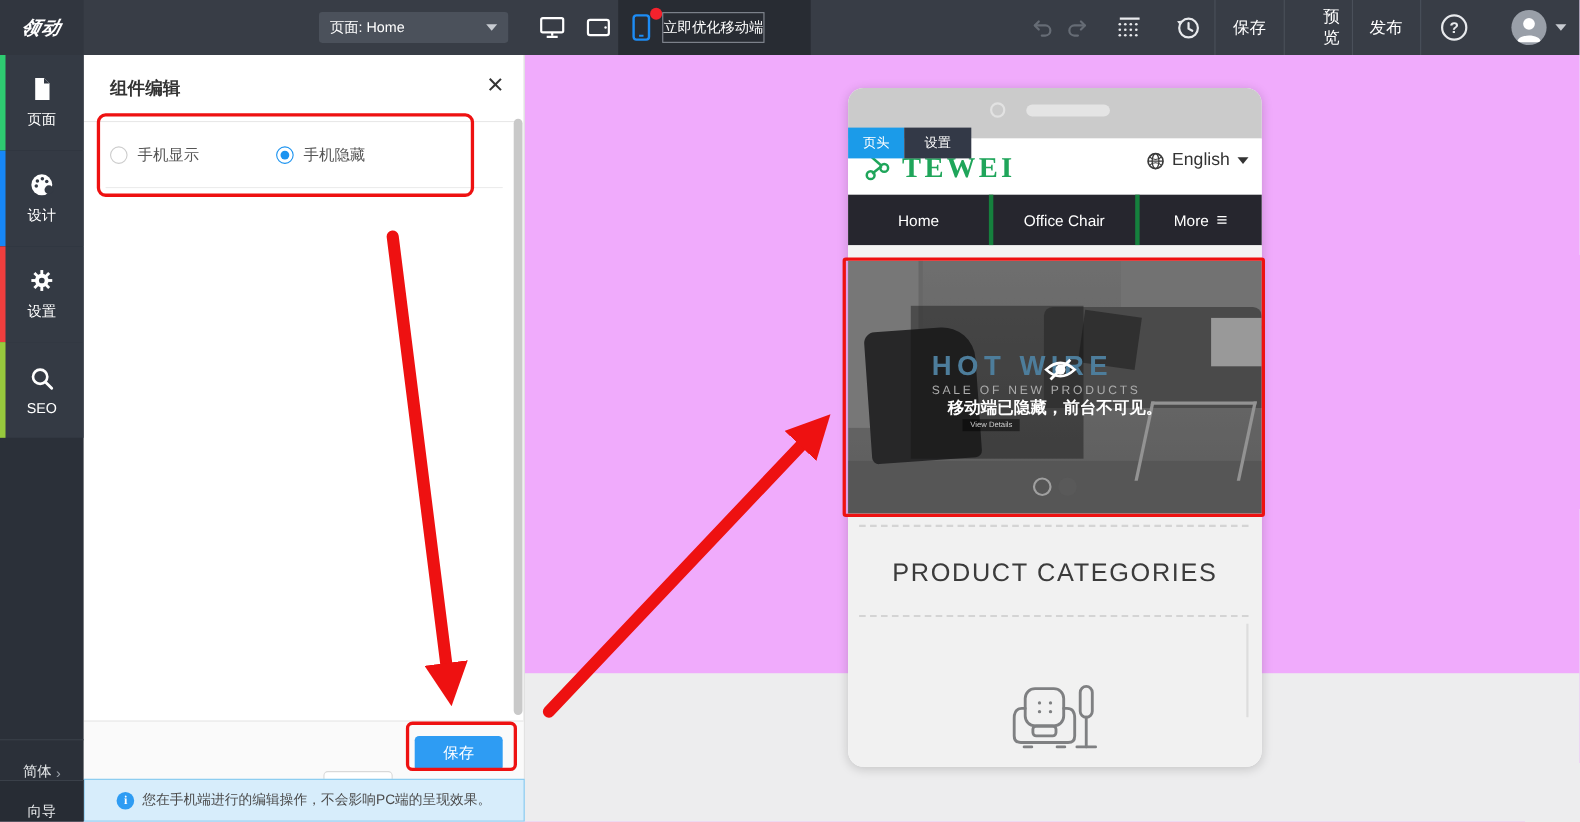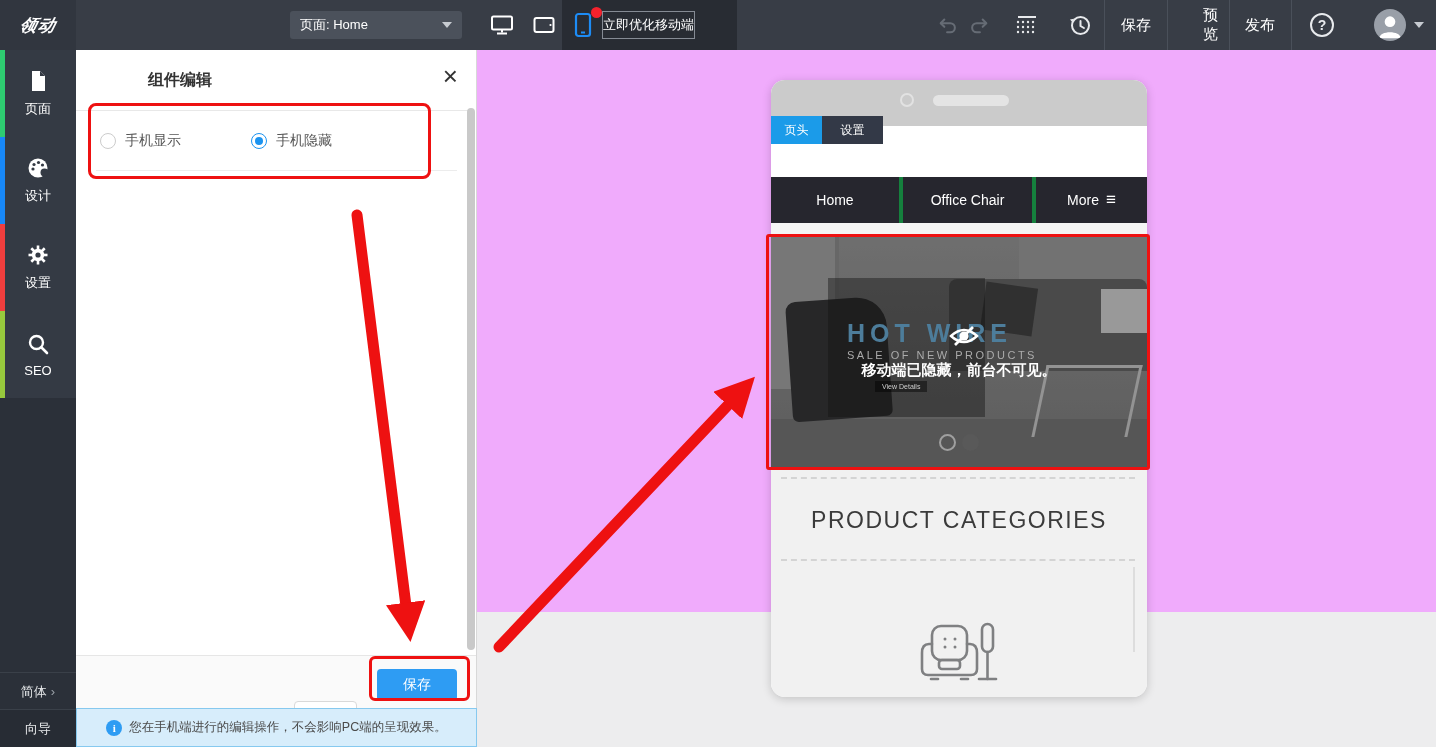--- a/index.html
+++ b/index.html
@@ -21,25 +21,25 @@
   .tb-sep { position:absolute; top:0; width:1px; height:50px; background:#4a505a; }
   .tb-txtbtn { position:absolute; top:0; width:62px; height:50px; color:#fff; font-size:15px; display:flex; align-items:center; justify-content:center; }
   .help-circle { position:absolute; top:13px; width:24px; height:24px; border:2px solid #e8eaed; border-radius:50%; color:#e8eaed; font-size:14px; font-weight:bold; display:flex; align-items:center; justify-content:center; }
   .avatar { position:absolute; left:1374px; top:9px; width:32px; height:32px; border-radius:50%; background:#999fa8; overflow:hidden; display:flex; align-items:center; justify-content:center; }
 
   
   .sidebar { position:absolute; left:0; top:50px; width:76px; height:697px; background:#2b3039; z-index:20; }
   .sb-item { position:relative; width:76px; height:87px; background:#343a44; display:flex; flex-direction:column; align-items:center; justify-content:center; gap:7px; }
   .sb-strip { position:absolute; left:0; top:0; width:5px; height:87px; }
   .sb-label { color:#fff; font-size:13px; }
-  .sb-bottom { position:absolute; left:0; width:76px; height:38px; color:#e6e8ea; font-size:13px; display:flex; align-items:center; justify-content:center; gap:4px; border-top:1px solid #3a4049; }
+  .sb-bottom { position:absolute; left:0; width:76px; height:38px; color:#e6e8ea; font-size:13px; display:flex; align-items:flex-end; justify-content:center; gap:4px; border-top:1px solid #3a4049; }
 
   
   .panel { position:absolute; left:76px; top:50px; width:401px; height:697px; background:#fff; border-right:1px solid #d8d8d8; z-index:10; }
-  .panel-title { position:absolute; left:24px; top:20px; font-size:16px; font-weight:bold; color:#333;margin-left:48px; }
+  .panel-title { position:absolute; left:24px; top:20px; font-size:16px; font-weight:bold; color:#333; }
   .panel-close { position:absolute; right:18px; top:13px; font-size:26px; color:#333; font-weight:300; line-height:1; cursor:pointer; }
   .panel-divider { position:absolute; left:0; top:60px; width:392px; height:1px; background:#e8e8e8; }
   .radio-row { position:absolute; left:24px; top:82px; display:flex; align-items:center; gap:70px; }
   .radio-pair { display:flex; align-items:center; gap:9px; }
   .radio-o { width:16px; height:16px; border-radius:50%; border:1px solid #ccc; background:#fff; }
   .radio-sel { width:16px; height:16px; border-radius:50%; border:1px solid #1b93f0; background:#fff; display:flex; align-items:center; justify-content:center; }
   .radio-sel::after { content:""; width:8px; height:8px; border-radius:50%; background:#1b93f0; }
   .radio-lbl { font-size:14px; color:#555; }
   .panel-divider2 { position:absolute; left:20px; top:120px; width:361px; height:1px; background:#ececec; }
   .panel-scroll { position:absolute; left:391px; top:58px; width:8px; height:542px; background:#c9c9c9; border-radius:4px; }
@@ -282,20 +282,43 @@
 <div class="canvas">
   <div class="phone">
     <div class="bezel">
       <span class="cam"></span>
       <span class="speaker"></span>
     </div>
 
     <div class="ptab ptab1">页头</div>
     <div class="ptab ptab2">设置</div>
 
+    <div class="phead">
+      <div class="brand">
+        <svg width="30" height="32" viewBox="0 0 34 34">
+          <g fill="none" stroke="#1fa55a" stroke-width="2.6">
+            <line x1="4" y1="4" x2="20" y2="18"></line>
+              <line x1="20" y1="18" x2="10" y2="26"></line>
+            <circle cx="22.5" cy="20" r="4"></circle>
+              <circle cx="8.5" cy="27.5" r="4"></circle>
+          </g>
+        </svg>
+        <span class="brand-name">TEWEI</span>
+      </div>
+      <div class="lang-sel">
+        <svg width="17" height="17" viewBox="0 0 20 20">
+          <circle cx="10" cy="10" r="8" fill="none" stroke="#3a3a3a" stroke-width="1.8"></circle>
+          <ellipse cx="10" cy="10" rx="3.6" ry="8" fill="none" stroke="#3a3a3a" stroke-width="1.4"></ellipse>
+          <line x1="2" y1="10" x2="18" y2="10" stroke="#3a3a3a" stroke-width="1.4"></line>
+          <path d="M3.5,5.5 a9,9 0 0 0 13,0 M3.5,14.5 a9,9 0 0 1 13,0" fill="none" stroke="#3a3a3a" stroke-width="1.2"></path>
+        </svg>
+        <span>English</span>
+        <span class="lang-caret"></span>
+      </div>
+    </div>
 
     <div class="pnav">
       <div class="pnav-item" style="flex:0 0 132px;">Home</div>
       <div class="pnav-item" style="flex:0 0 133px;">Office Chair</div>
       <div class="pnav-item">
         <span>More</span>
         <span style="font-size:17px;">≡</span>
       </div>
     </div>
     <div class="pgap"></div>

